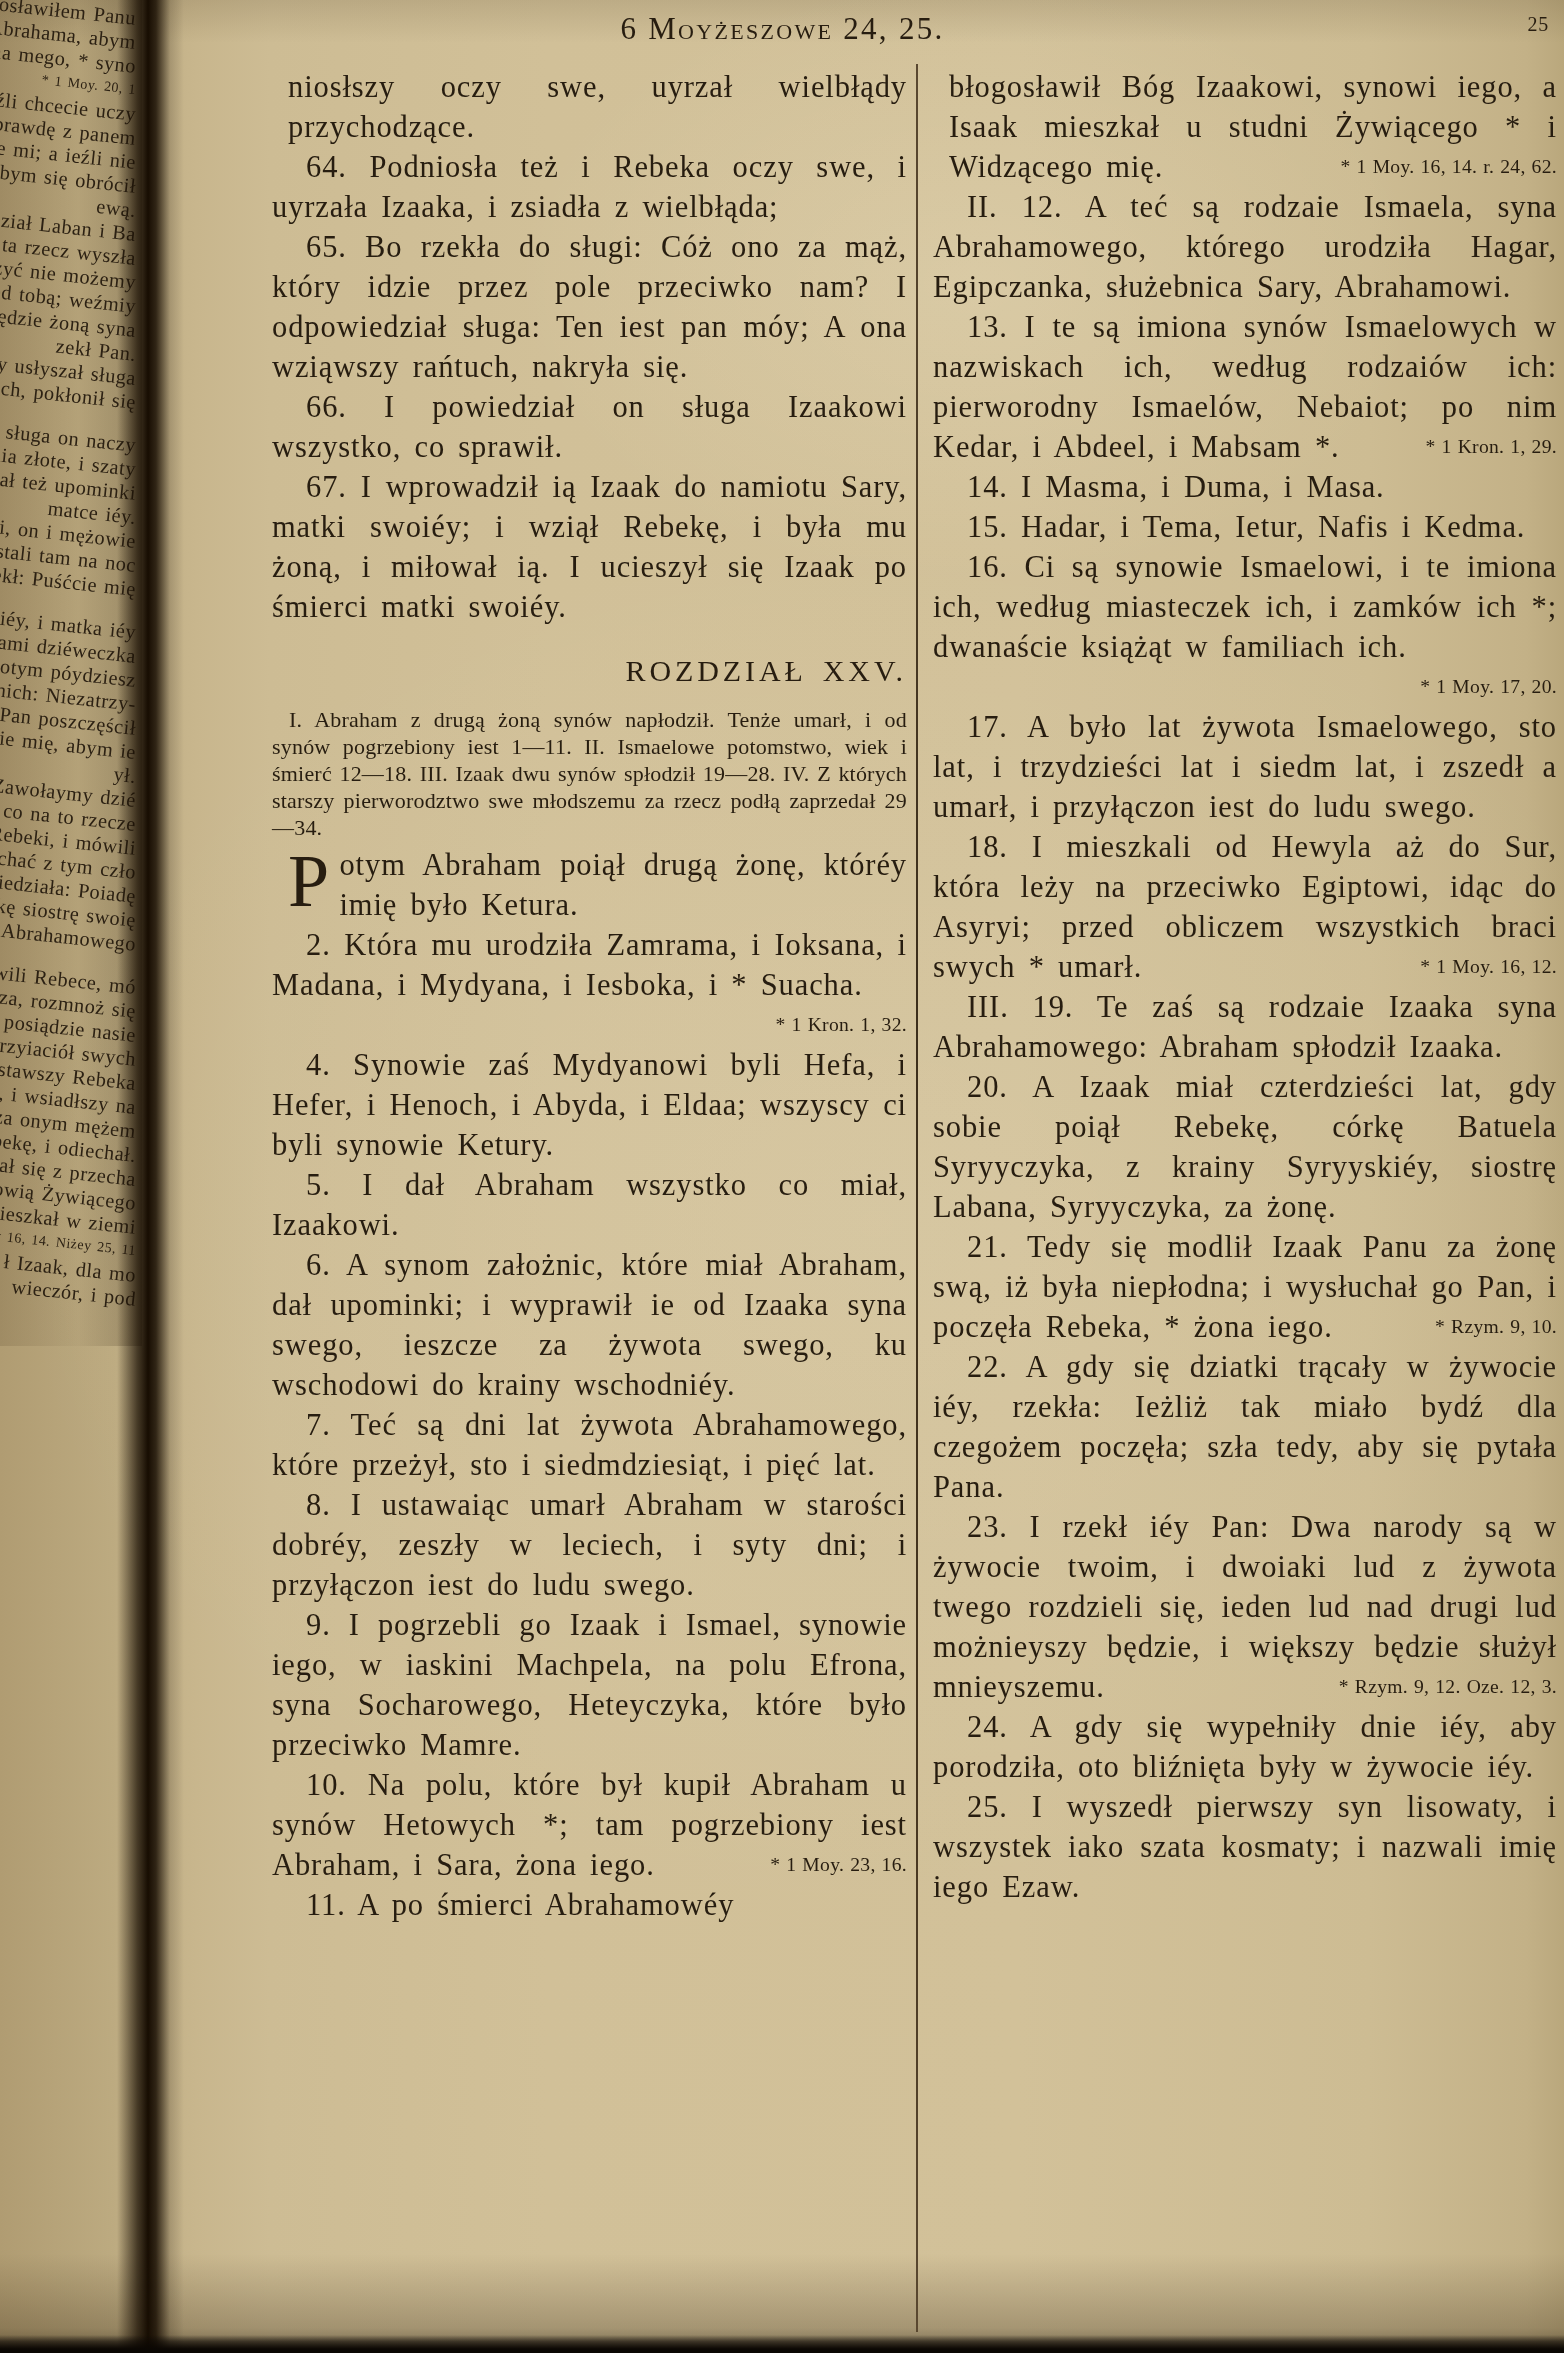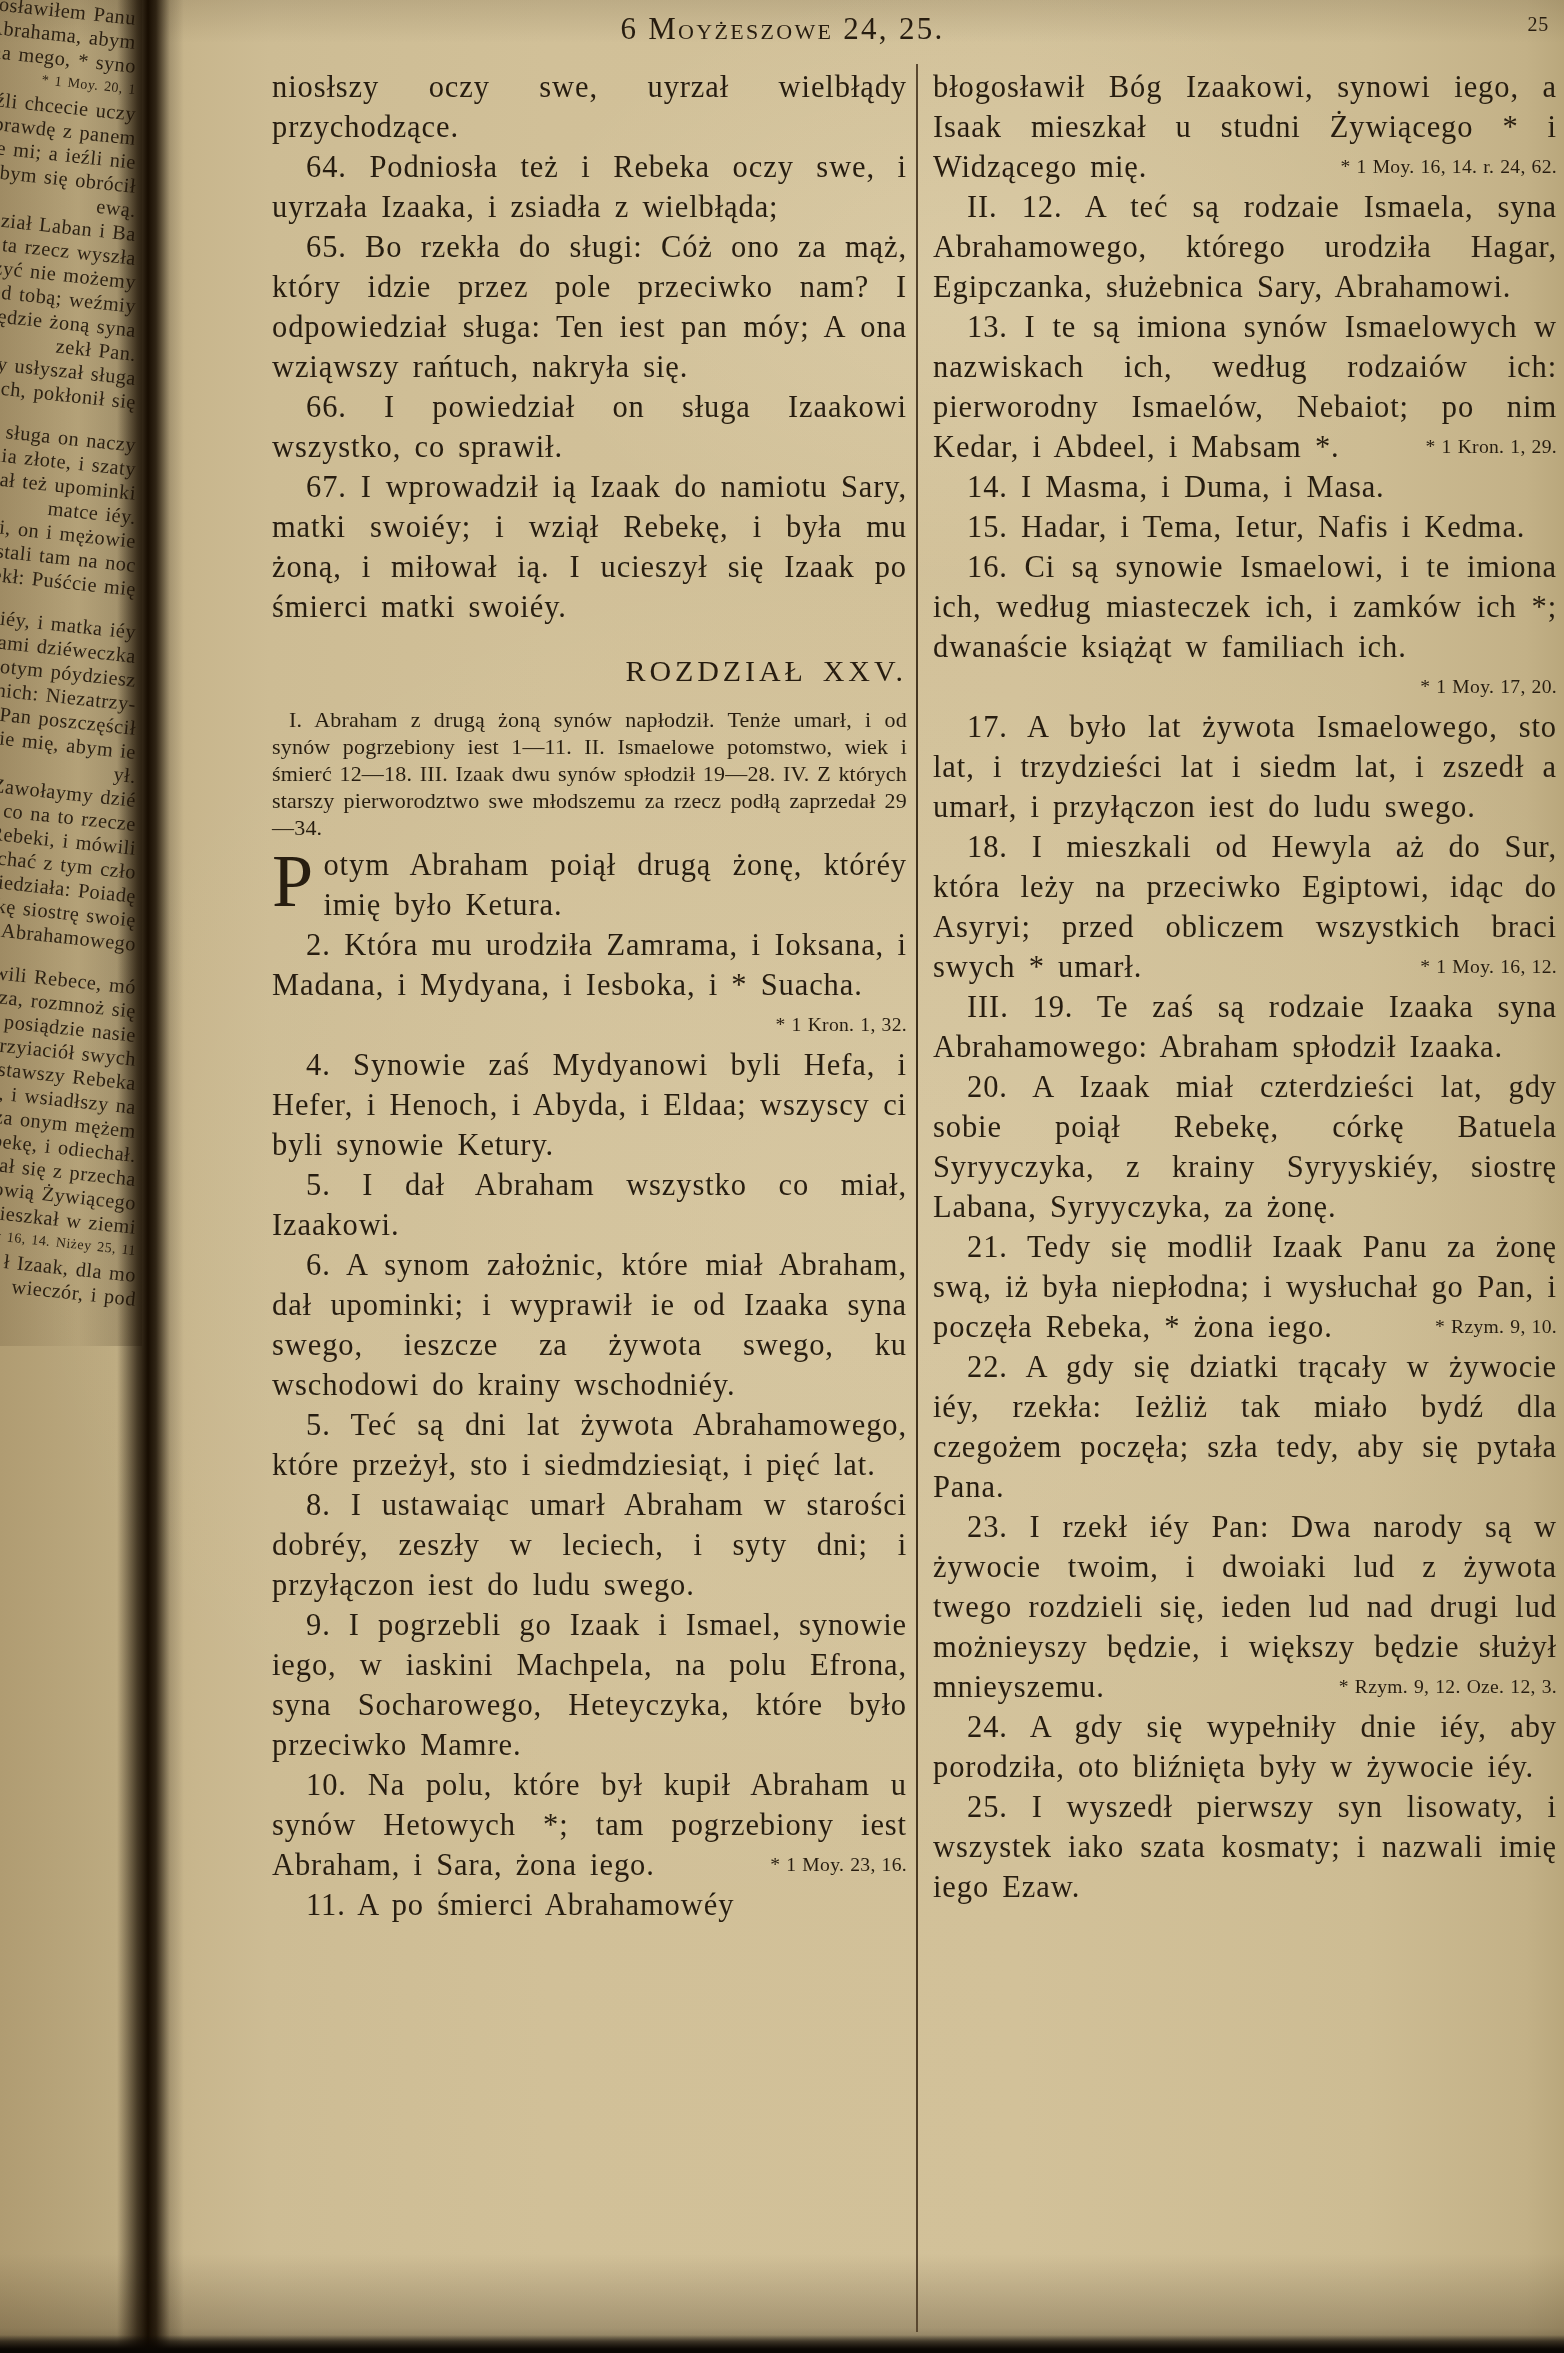--- a/index.html
+++ b/index.html
@@ -51,21 +51,21 @@
 
   .col {
     position:absolute; top:67px; text-align:justify;
     font-size:30.5px; line-height:40px;
     letter-spacing:0.9px; word-spacing:4.7px;
   }
   #col-middle { left:272px; width:635px; }
   #col-right  { left:933px; width:624px; }
 
   .verse { text-indent:34px; overflow:hidden; }
-  .no-indent { text-indent:0; }
+  .no-indent { text-indent:0;margin-left:16px; }
 
   .ref { float:right; font-size:19.6px; line-height:40px; letter-spacing:0.3px; word-spacing:0.8px; }
 
   .chapter-heading {
     text-align:right; font-weight:normal; font-size:30px;
     letter-spacing:3.9px; margin:23.5px 0 15.6px; text-indent:0;
   }
   .chapter-summary {
     font-size:22px; line-height:27px; letter-spacing:0.2px; word-spacing:1.2px;
     text-indent:17px; margin-bottom:4px;
@@ -161,21 +161,21 @@
         <p class="verse">67. I wprowadził ią Izaak do namiotu Sary, matki swoiéy; i wziął Rebekę, i była mu żoną, i miłował ią. I ucieszył się Izaak po śmierci matki swoiéy.</p>
       </div>
     <h2 class="chapter-heading">ROZDZIAŁ XXV.</h2>
     <p class="chapter-summary">I. Abraham z drugą żoną synów napłodził. Tenże umarł, i od synów pogrzebiony iest 1—11. II. Ismaelowe potomstwo, wiek i śmierć 12—18. III. Izaak dwu synów spłodził 19—28. IV. Z których starszy pierworodztwo swe młodszemu za rzecz podłą zaprzedał 29—34.</p>
     <div id="mid-verses">
         <p class="verse no-indent"><span class="dropcap">P</span>otym Abraham poiął drugą żonę, któréy imię było Ketura.</p>
         <p class="verse">2. Która mu urodziła Zamrama, i Ioksana, i Madana, i Mydyana, i Iesboka, i * Suacha.<span class="ref">* 1 Kron. 1, 32.</span></p>
         <p class="verse">4. Synowie zaś Mydyanowi byli Hefa, i Hefer, i Henoch, i Abyda, i Eldaa; wszyscy ci byli synowie Ketury.</p>
         <p class="verse">5. I dał Abraham wszystko co miał, Izaakowi.</p>
         <p class="verse">6. A synom założnic, które miał Abraham, dał upominki; i wyprawił ie od Izaaka syna swego, ieszcze za żywota swego, ku wschodowi do krainy wschodniéy.</p>
-        <p class="verse">5. Teć są dni lat żywota Abrahamowego, które przeżył, sto i siedmdziesiąt, i pięć lat.</p>
+        <p class="verse">7. Teć są dni lat żywota Abrahamowego, które przeżył, sto i siedmdziesiąt, i pięć lat.</p>
         <p class="verse">8. I ustawaiąc umarł Abraham w starości dobréy, zeszły w leciech, i syty dni; i przyłączon iest do ludu swego.</p>
         <p class="verse">9. I pogrzebli go Izaak i Ismael, synowie iego, w iaskini Machpela, na polu Efrona, syna Socharowego, Heteyczyka, które było przeciwko Mamre.</p>
         <p class="verse">10. Na polu, które był kupił Abraham u synów Hetowych *; tam pogrzebiony iest Abraham, i Sara, żona iego.<span class="ref">* 1 Moy. 23, 16.</span></p>
         <p class="verse">11. A po śmierci Abrahamowéy</p>
       </div>
   </div>
 
   <div class="col" id="col-right">
     <div id="right-verses">
         <p class="verse no-indent">błogosławił Bóg Izaakowi, synowi iego, a Isaak mieszkał u studni Żywiącego * i Widzącego mię.<span class="ref">* 1 Moy. 16, 14. r. 24, 62.</span></p>

